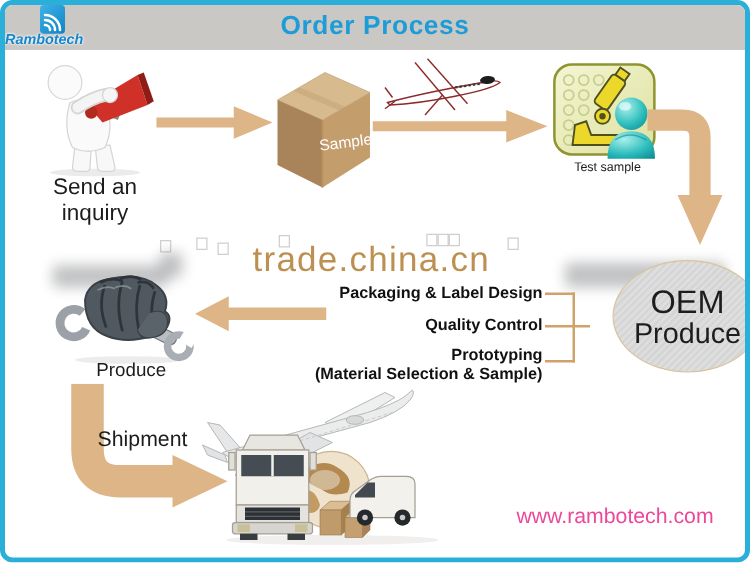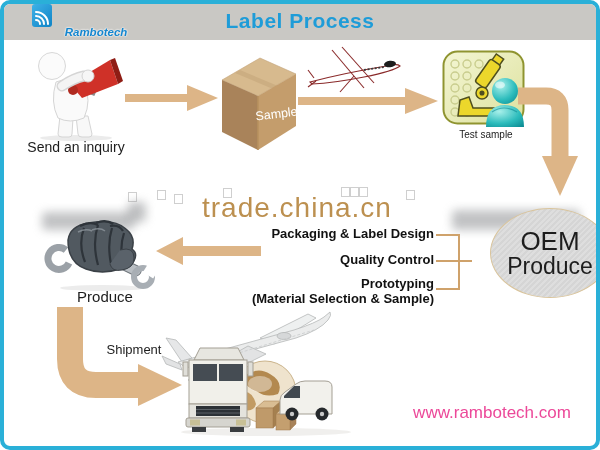--- a/index.html
+++ b/index.html
@@ -5,25 +5,25 @@
   html,body{margin:0;padding:0;background:#fff;font-family:"Liberation Sans",sans-serif;}
   #canvas{position:relative;width:600px;height:450px;box-sizing:border-box;
     border:4px solid #2ab0d8;border-radius:10px;background:#ffffff;overflow:hidden;}
   .abs{position:absolute;}
   
   .header{left:0;top:0;width:592px;height:36px;background:#c9c8c4;}
   .title{left:0;right:0;top:5px;text-align:center;font-size:21px;font-weight:bold;
     color:#1e9cd8;letter-spacing:0.5px;}
   .logo-square{left:28px;top:0px;width:20px;height:23px;border-radius:3px;
     background:linear-gradient(135deg,#3fb2e8,#0f84c6);}
-  .logo-text{left:0px;top:22px;width:96px;text-align:center;font-size:11.5px;
+  .logo-text{left:0px;top:22px;width:96px;font-size:11.5px;
     font-weight:bold;font-style:italic;color:#1486cf;
-    text-shadow:0 0 2px #ffffff,0 0 2px #ffffff;padding-left:44px;}
-  
-  .step-label{font-size:14px;color:#1c1c1c;text-align:center;}
+    text-shadow:0 0 2px #ffffff,0 0 2px #ffffff;}
+  
+  .step-label{font-size:18px;color:#1c1c1c;text-align:center;}
   .svc{width:212px;text-align:right;font-size:13px;font-weight:bold;color:#111;line-height:15px;}
   .conn{background:#cfa26b;}
   
   .oem{left:454px;top:204px;width:118px;height:88px;border-radius:50%;
     background:repeating-linear-gradient(135deg,#dedede 0 2px,#d5d5d5 2px 4px);
     border:1px solid #d9c49c;display:flex;flex-direction:column;align-items:center;
     justify-content:center;margin-left:32px;}
   .oem div{color:#1d1d1d;text-align:center;}
   .oem-l1{font-size:26px;line-height:26px;}
   .oem-l2{font-size:23px;line-height:25px;}
@@ -33,21 +33,21 @@
   .smear{background:#8f9194;opacity:0.55;filter:blur(5px);border-radius:4px;}
   .footer-url{left:396px;top:399px;width:184px;text-align:center;font-size:17px;
     color:#ec4899;}
 </style>
 </head>
 <body>
 
 <div id="canvas">
 
   <div class="abs header"></div>
-  <div class="abs title">Label Process</div>
+  <div class="abs title">Order Process</div>
   <div class="abs logo-square">
     <svg width="20" height="23" viewBox="0 0 20 23">
       <g fill="none" stroke="#ffffff" stroke-width="2" stroke-linecap="round">
         <path d="M4,16 A4,4 0 0 1 8,20"></path>
         <path d="M4,12 A8,8 0 0 1 12,20"></path>
         <path d="M4,8 A12,12 0 0 1 16,20"></path>
       </g>
     </svg>
   </div>
   <div class="abs logo-text">Rambotech</div>
@@ -210,21 +210,21 @@
       </g>
       <path d="M80,44 q14,-4 14,8 q0,10 -12,12 q-10,2 -12,-6" fill="#5a626a" stroke="#3a4046"></path>
     </svg>
   </div>
   <div class="abs step-label" style="left:56px;top:284px;width:90px;font-size:15px">Produce</div>
 
   <svg class="abs" style="left:42px;top:303px" width="140" height="106" viewBox="0 0 140 106">
     <path d="M24,0 L24,52 Q24,78 50,78 L94,78" stroke="#ddb587" stroke-width="26" fill="none"></path>
     <polygon points="92,57 92,99 136,78" fill="#ddb587"></polygon>
   </svg>
-  <div class="abs step-label" style="left:90px;top:338px;width:80px;font-size:13px">Shipment</div>
+  <div class="abs step-label" style="left:70px;top:338px;width:80px;font-size:17px">Shipment</div>
 
   <div class="abs" style="left:152px;top:300px">
     <svg width="242" height="135" viewBox="0 0 242 135">
       <ellipse cx="110" cy="128" rx="85" ry="4" fill="#f0efed"></ellipse>
 
       <g stroke="#b5b7b8" stroke-width="0.8">
         <polygon points="104,34 152,10 160,14 118,40" fill="#eef0f0"></polygon>
         <polygon points="26,58 10,34 20,36 36,54" fill="#e6e7e8"></polygon>
         <polygon points="24,60 6,52 10,60 26,66" fill="#e2e3e4"></polygon>
         <path d="M22,58 L138,26 q22,-7 30,-13 l6,-5 q2,3 -2,8 q-8,10 -32,18 L30,64 Z" fill="#ebecec"></path>

